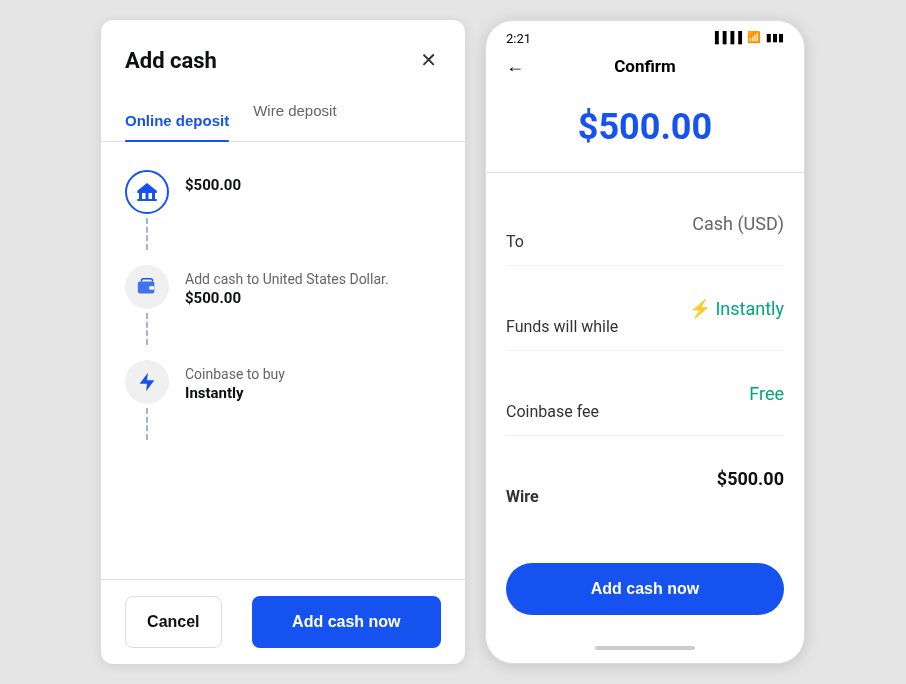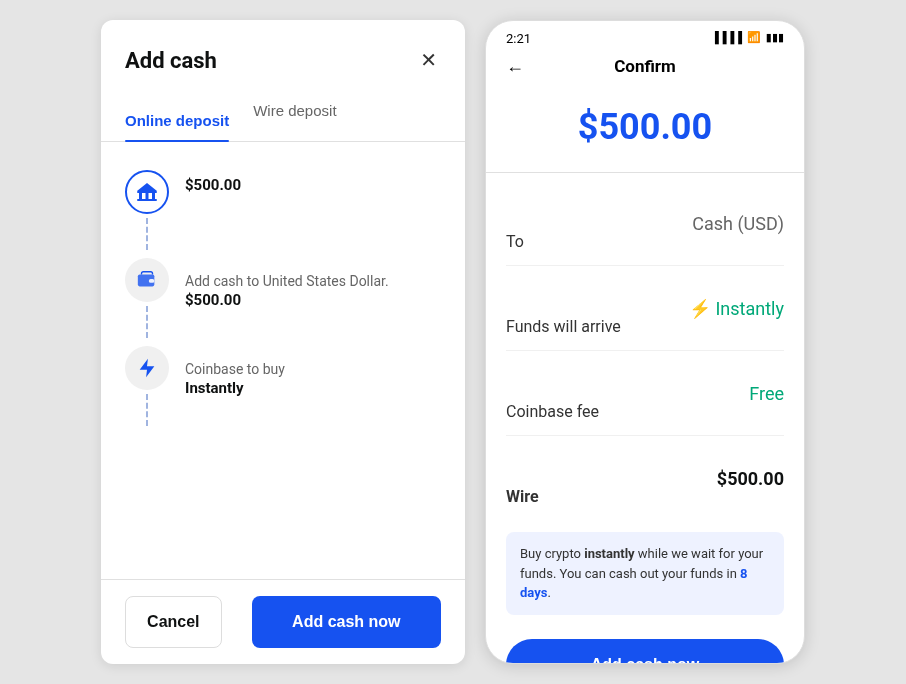--- a/index.html
+++ b/index.html
@@ -90,22 +90,21 @@
       flex: 1;
       padding: 28px 24px;
       overflow-y: auto;
     }
     .step {
       display: flex;
       gap: 16px;
       position: relative;
     }
     .step + .step {
-      margin-top: 4px;
-      align-items: center;
+      margin-top: 11px;
     }
     .step-icon-col {
       display: flex;
       flex-direction: column;
       align-items: center;
       min-width: 44px;
     }
     .step-icon {
       width: 44px;
       height: 44px;
@@ -405,39 +404,36 @@
     </div>
 
     <div class="mobile-amount">$500.00</div>
 
     <div class="mobile-details">
       <div class="detail-row">
         <span class="detail-label">To</span>
         <span class="detail-value">Cash (USD)</span>
       </div>
       <div class="detail-row">
-        <span class="detail-label">Funds will arrive</span>
+        <span class="detail-label">Funds will while</span>
         <span class="detail-value instant">
           <span style="color:#00c47d;">⚡</span>
           <span>Instantly</span>
         </span>
       </div>
       <div class="detail-row">
         <span class="detail-label">Coinbase fee</span>
         <span class="detail-value free">Free</span>
       </div>
       <div class="detail-row">
         <span class="detail-label" style="font-weight:700;">Wire</span>
         <span class="detail-value bold">$500.00</span>
       </div>
     </div>
 
-    <div class="info-box">
-      <span>Buy crypto </span><span class="bold">instantly</span><span> while we wait for your funds. You can cash out your funds in </span><span class="blue-text">8 days</span><span>.</span>
-    </div>
 
     <div class="mobile-footer">
       <button class="btn-mobile-add">Add cash now</button>
     </div>
 
     <div class="mobile-home-bar">
       <div class="home-bar"></div>
     </div>
   </div>
 

